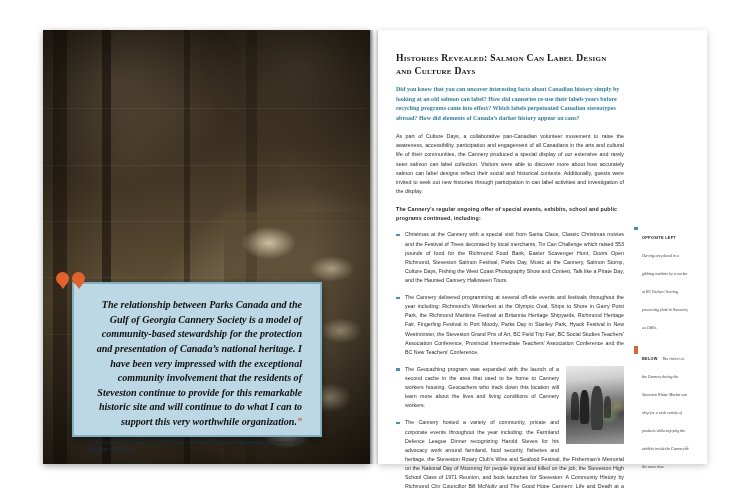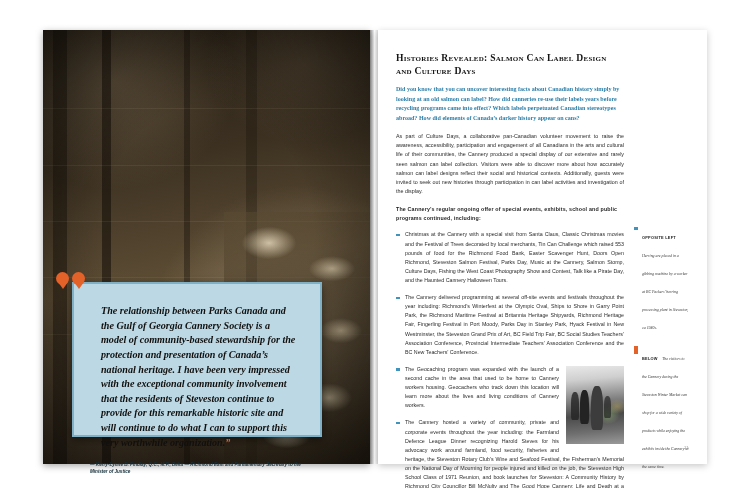--- a/index.html
+++ b/index.html
@@ -63,21 +63,22 @@
   .qm{width:13px;height:13px;border-radius:50%;background:#e2622a;position:relative;}
   .qm:after{
     content:"";position:absolute;left:2px;top:10px;
     border-left:5px solid transparent;border-right:5px solid transparent;
     border-top:7px solid #e2622a;
   }
   .quote-text{
     font-family:"Liberation Serif", serif;
     font-style:italic;font-weight:700;
     font-size:10.1px;line-height:1.45;color:#11100e;
-    margin:11px;
+    margin:5px;
+    text-align:right;
   }
   .quote-text .endmark{color:#e2622a;}
   .quote-attr{
     margin-top:9px;
     font-family:"Liberation Sans", sans-serif;
     font-weight:700;font-style:italic;
     font-size:4.6px;line-height:1.55;color:#16303b;
   }
 
   

